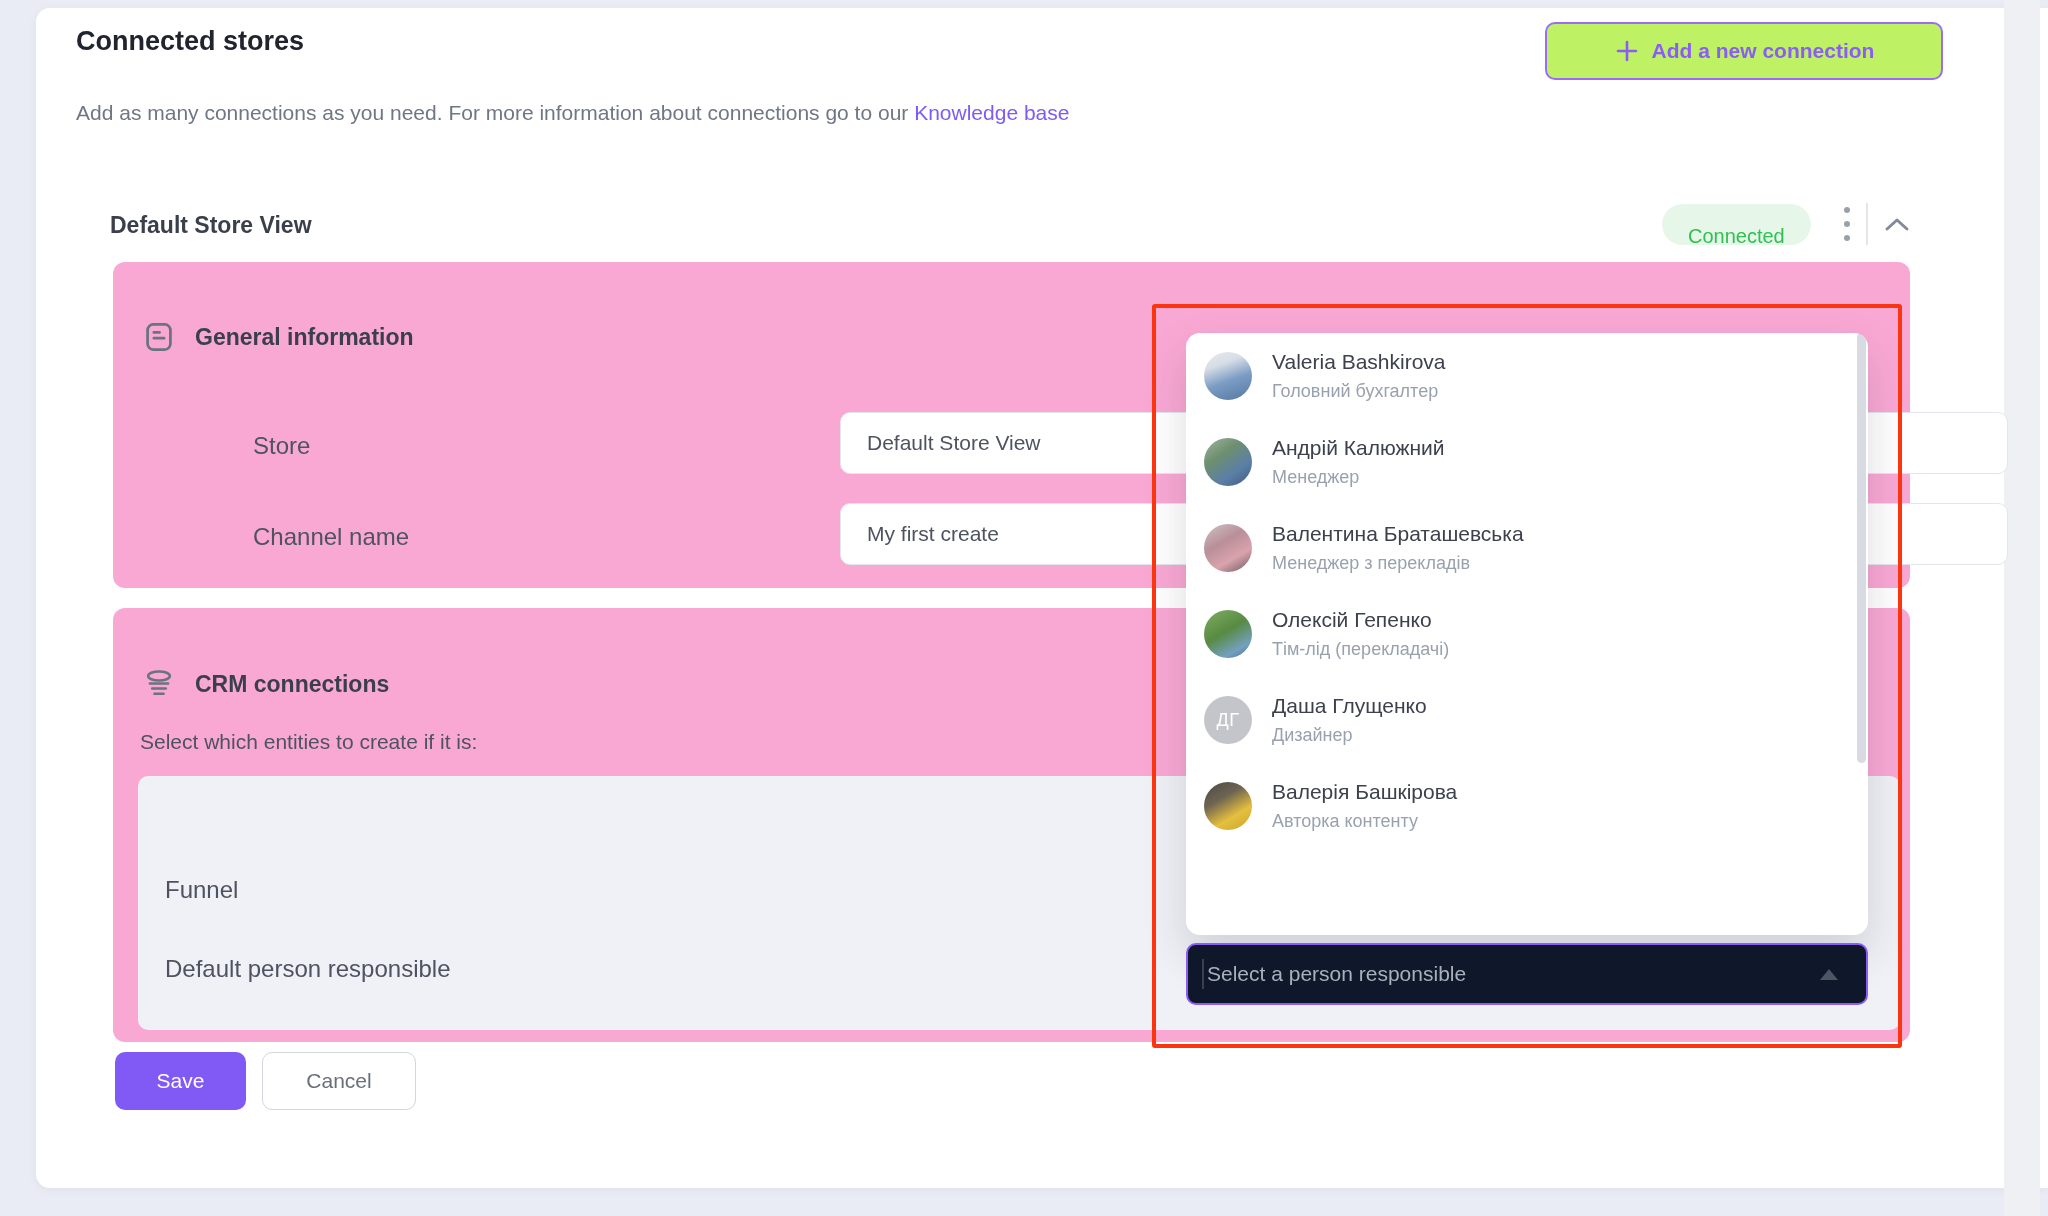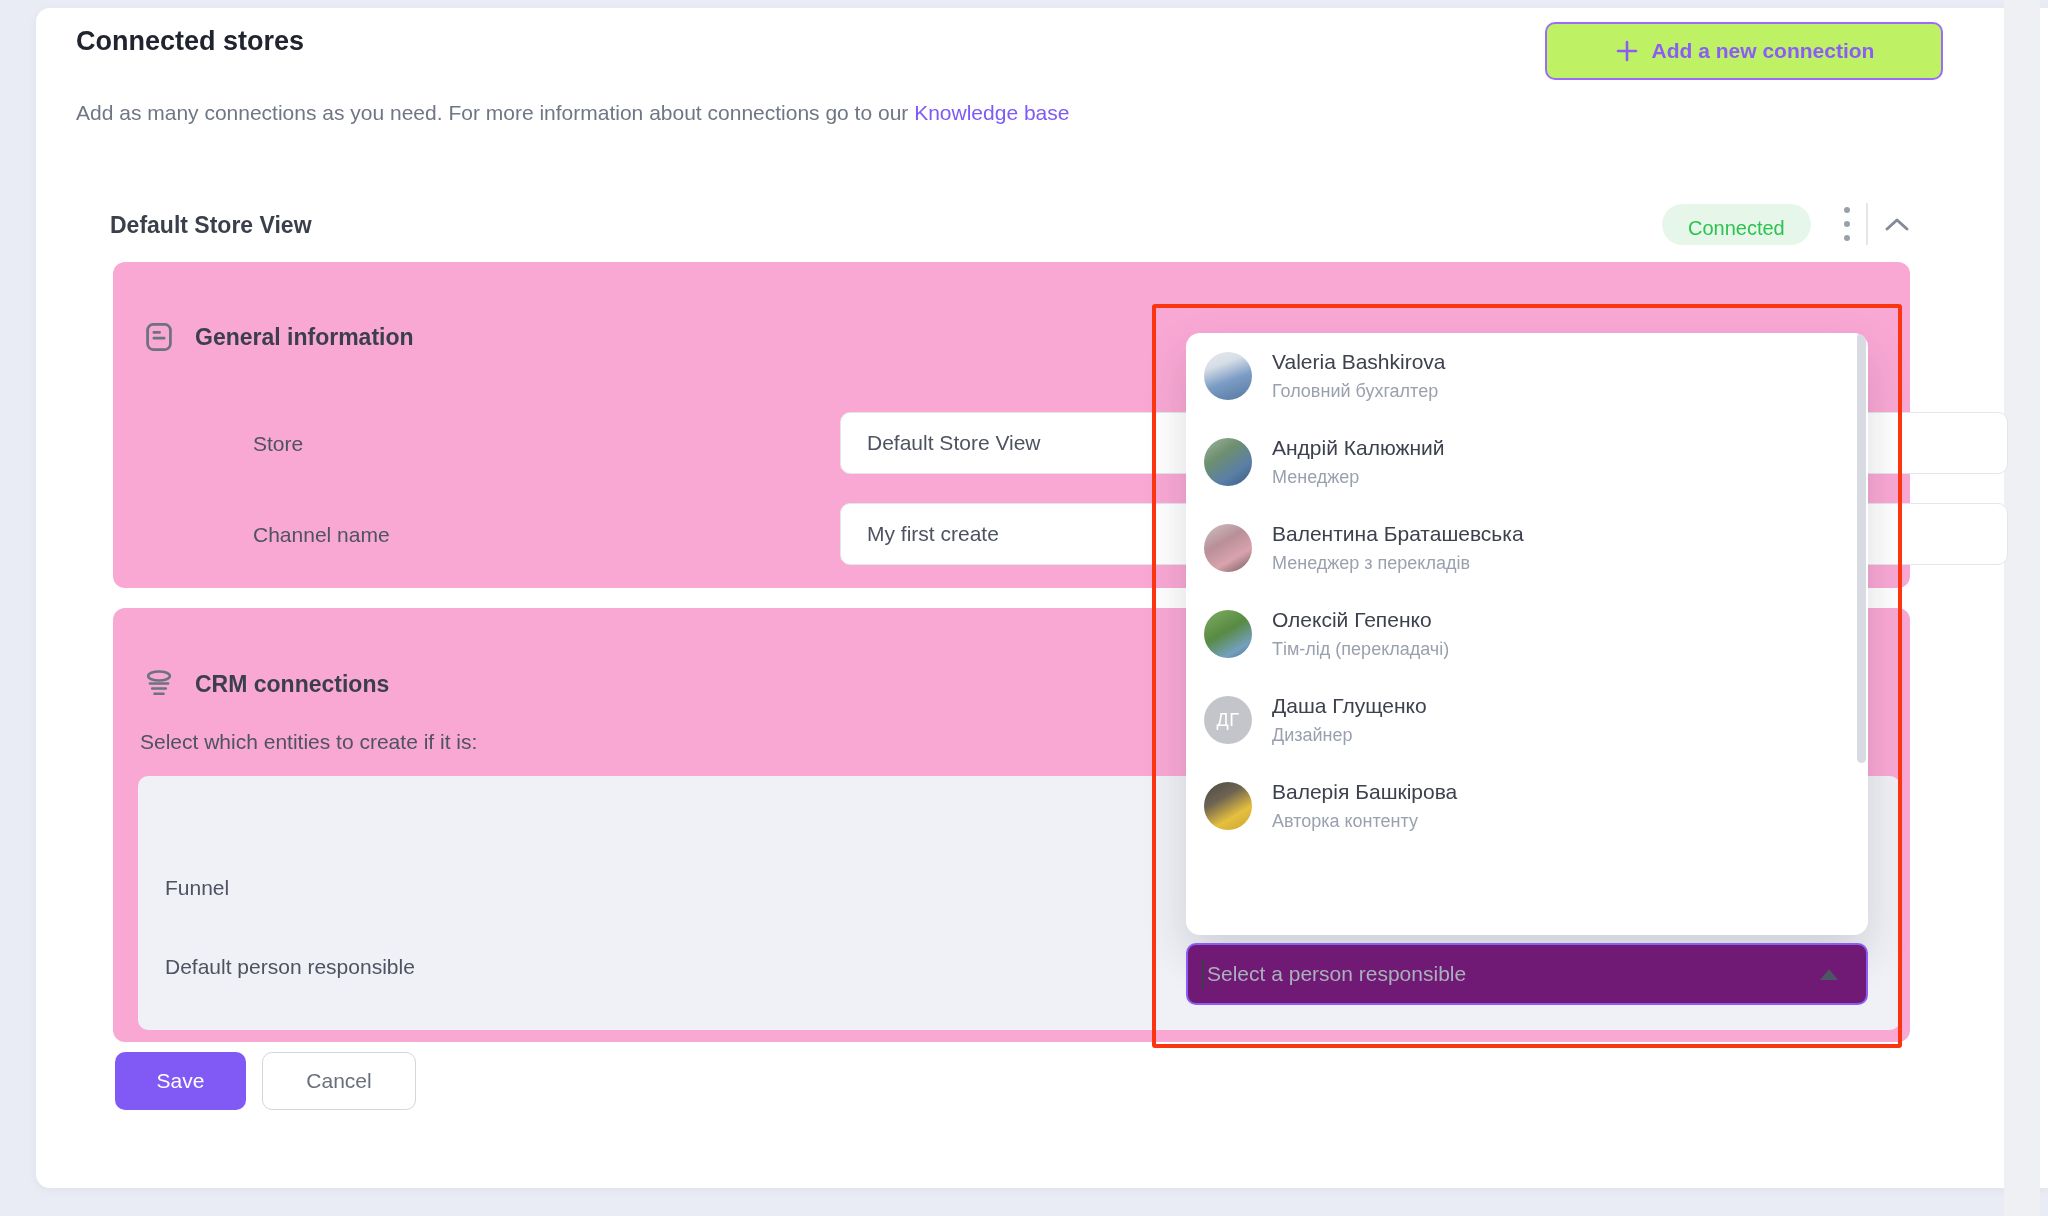--- a/index.html
+++ b/index.html
@@ -19,39 +19,39 @@
   .subtitle { position:absolute; left:76px; top:101px; font-size:21px; color:#6f7684; }
   .subtitle .link { color:#7d5bf6; cursor:pointer; }
 
   .add-btn { position:absolute; left:1545px; top:22px; width:398px; height:58px;
     border:2px solid #9b6cf8; border-radius:10px; background:#bef264; color:#8b5cf6;
     font-size:21px; font-weight:bold; display:flex; align-items:center; justify-content:center; gap:12px;
     cursor:pointer; }
 
   
   .store-title { position:absolute; left:110px; top:212px; font-size:23px; font-weight:bold; color:#3a3f4b; }
-  .badge { position:absolute; left:1662px; top:204px; height:41px; padding:4px 26px;
+  .badge { position:absolute; left:1662px; top:204px; height:41px; padding:12px 26px;
     background:#e6f7e9; color:#2ec151; font-size:20px; line-height:41px; border-radius:21px; }
   .kebab { position:absolute; left:1836px; top:202px; width:22px; height:44px; cursor:pointer;
     display:flex; flex-direction:column; align-items:center; justify-content:center; gap:8px; }
   .kebab i { width:6px; height:6px; border-radius:50%; background:#9aa0aa; }
   .vdiv { position:absolute; left:1866px; top:203px; width:2px; height:42px; background:#e4e6ea; }
   .chev { position:absolute; left:1880px; top:210px; width:34px; height:30px; cursor:pointer;
     display:flex; align-items:center; justify-content:center; }
 
   
   .section { position:absolute; left:113px; width:1797px; background:#f9a8d4; border-radius:12px; }
   .sec-gi  { top:262px; height:326px; }
   .sec-crm { top:608px; height:434px; }
 
   .sec-head { position:absolute; left:30px; display:flex; align-items:center; gap:20px; }
   .sec-head .ttl { font-size:23px; font-weight:bold; color:#3a3f4b; }
   .sec-icon { width:32px; height:32px; flex:0 0 32px; }
 
-  .field-label { position:absolute; left:140px; font-size:21px; color:#4d5361; }
+  .field-label { position:absolute; left:140px; font-size:24px; color:#4d5361; }
 
   .input { position:absolute; left:727px; width:1168px; height:62px; background:#fff;
     border:1.5px solid #e3e6ec; border-radius:10px; font-size:21px; color:#4d5361;
     padding-left:26px; display:flex; align-items:center; }
 
   .inner-card { position:absolute; left:25px; top:168px; width:1762px; height:254px;
     background:#eff1f6; border-radius:10px; }
   .crm-sub { position:absolute; left:140px; top:730px; font-size:21px; color:#4d5361; }
 
   
@@ -77,21 +77,21 @@
   .av-4 { background:linear-gradient(150deg,#7fae62 0%,#588a42 45%,#74a0c0 78%,#47688c 100%); }
   .av-6 { background:linear-gradient(150deg,#4b4a44 0%,#6e6452 35%,#e5bf3e 68%,#caa42f 100%); }
   .opt-text { display:flex; flex-direction:column; gap:7px; }
   .opt-name { font-size:21px; color:#3c414d; }
   .opt-role { font-size:18px; color:#9aa1ae; }
   .dd-thumb { position:absolute; right:2px; top:0; width:9px; height:430px;
     background:#d9dbe2; border-radius:5px; cursor:pointer; }
 
   
   .person-select { position:absolute; left:1186px; top:943px; width:682px; height:62px;
-    background:#701a75; border:2px solid #8b5cf6; border-radius:10px; z-index:21;
+    background:#0f172a; border:2px solid #8b5cf6; border-radius:10px; z-index:21;
     display:flex; align-items:center; padding:0 28px 0 14px; cursor:text; }
   .caret-bar { width:2px; height:30px; background:#3a3f4b; margin-right:3px; }
   .ps-placeholder { font-size:21px; color:#a9b0bc; flex:1 1 auto; }
   .tri-up { width:0; height:0; border-left:9px solid transparent; border-right:9px solid transparent;
     border-bottom:11px solid #4b5563; }
 
   
   .red-box { position:absolute; left:1152px; top:304px; width:750px; height:744px;
     border:4px solid #fb350f; border-radius:3px; z-index:30; pointer-events:none; }
 

